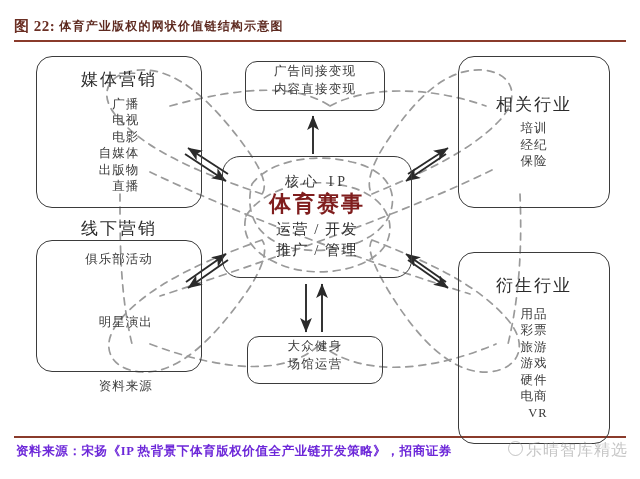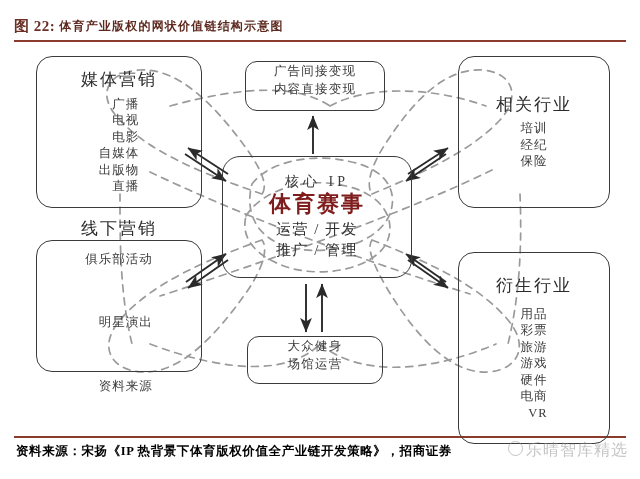--- a/index.html
+++ b/index.html
@@ -178,21 +178,21 @@
   
   #source-note {
     position: absolute;
     left: 16px;
     top: 443px;
     width: 610px;
     font-family: "Liberation Serif", serif;
     font-size: 12.5px;
     font-weight: bold;
     letter-spacing: 0.6px;
-    color: #000000;
+    color: #6d28d9;
     white-space: nowrap;
   }
   #watermark {
     position: absolute;
     left: 508px;
     top: 440px;
     font-size: 16px;
     letter-spacing: 1px;
     color: rgba(150, 150, 150, 0.55);
     white-space: nowrap;

